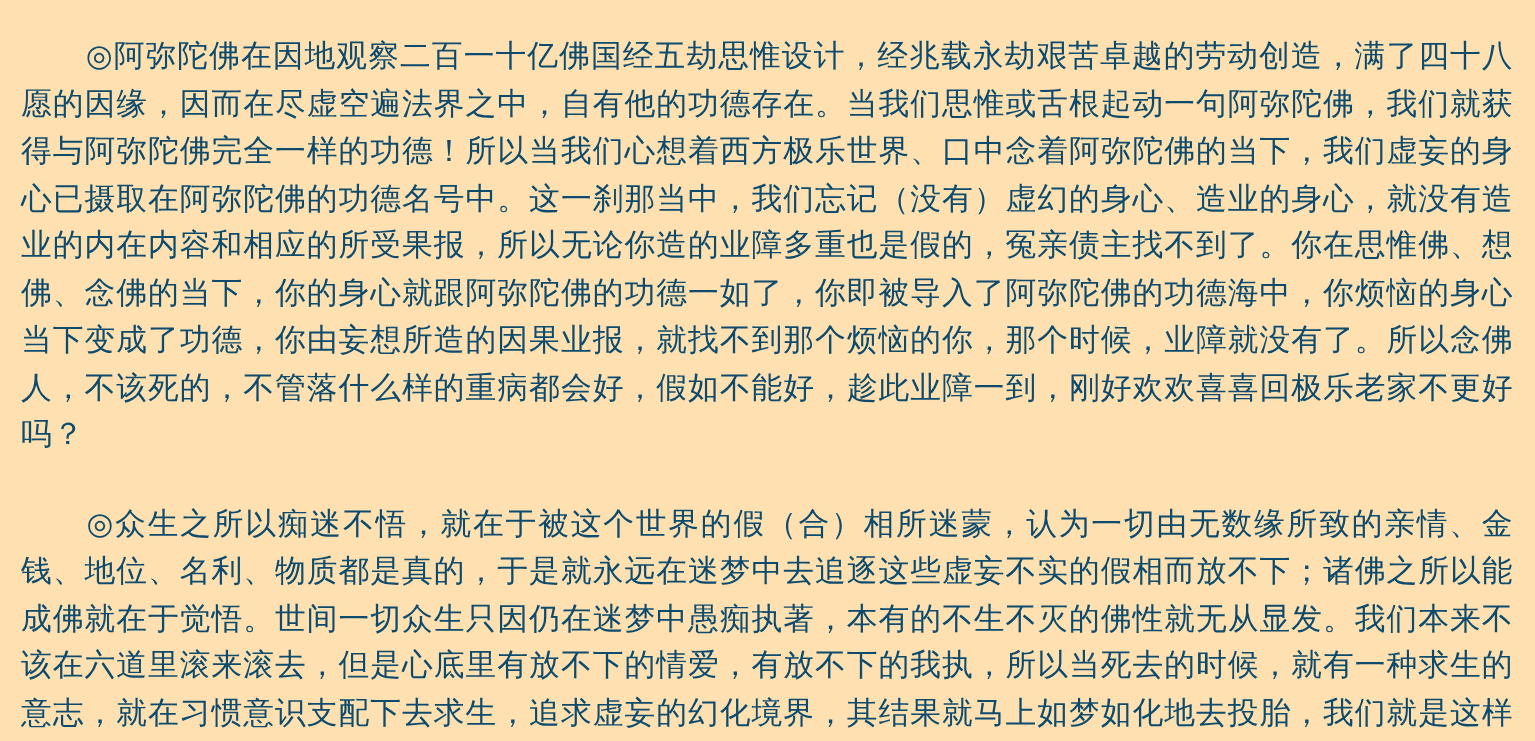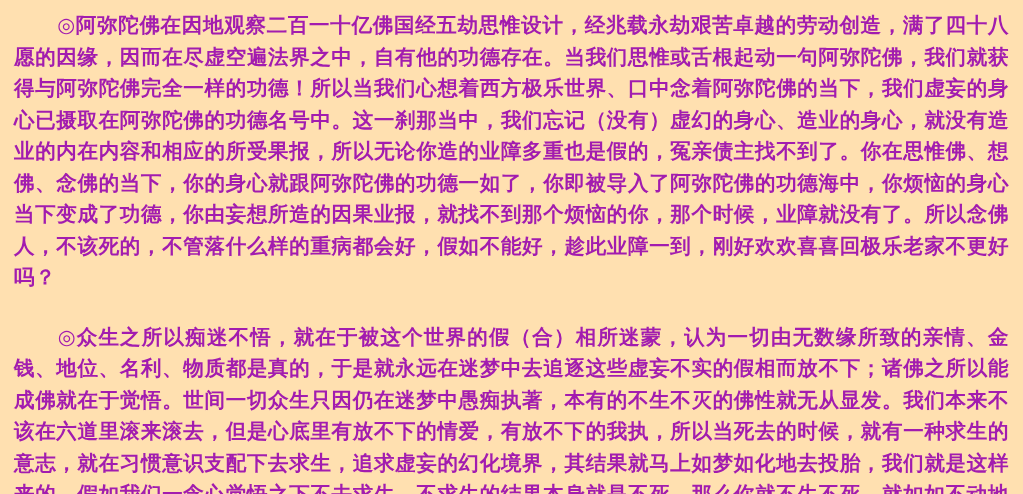--- a/index.html
+++ b/index.html
@@ -15,29 +15,29 @@
   }
   .page {
     position: relative;
     width: 1023px;
     height: 494px;
     background: #ffe0b0;
     box-sizing: border-box;
     padding: 10px 14px 0 14px;
   }
   .para {
-    color: #a21caf;
+    color: #0c4a6e;
     font-size: 20.5px;
     line-height: 31.5px;
     letter-spacing: 0.6px;
     text-align: justify;
     text-justify: inter-character;
-    margin: 0 0 0 0;
+    margin: 12px 0 0 0;
     font-family: "DejaVu Sans", sans-serif;
-    font-weight: 700;
+    font-weight: 400;
   }
   .para + .para {
     margin-top: 28px;
   }
   .indent {
     display: inline-block;
     width: 2.1em;
   }
 </style>
 </head>

